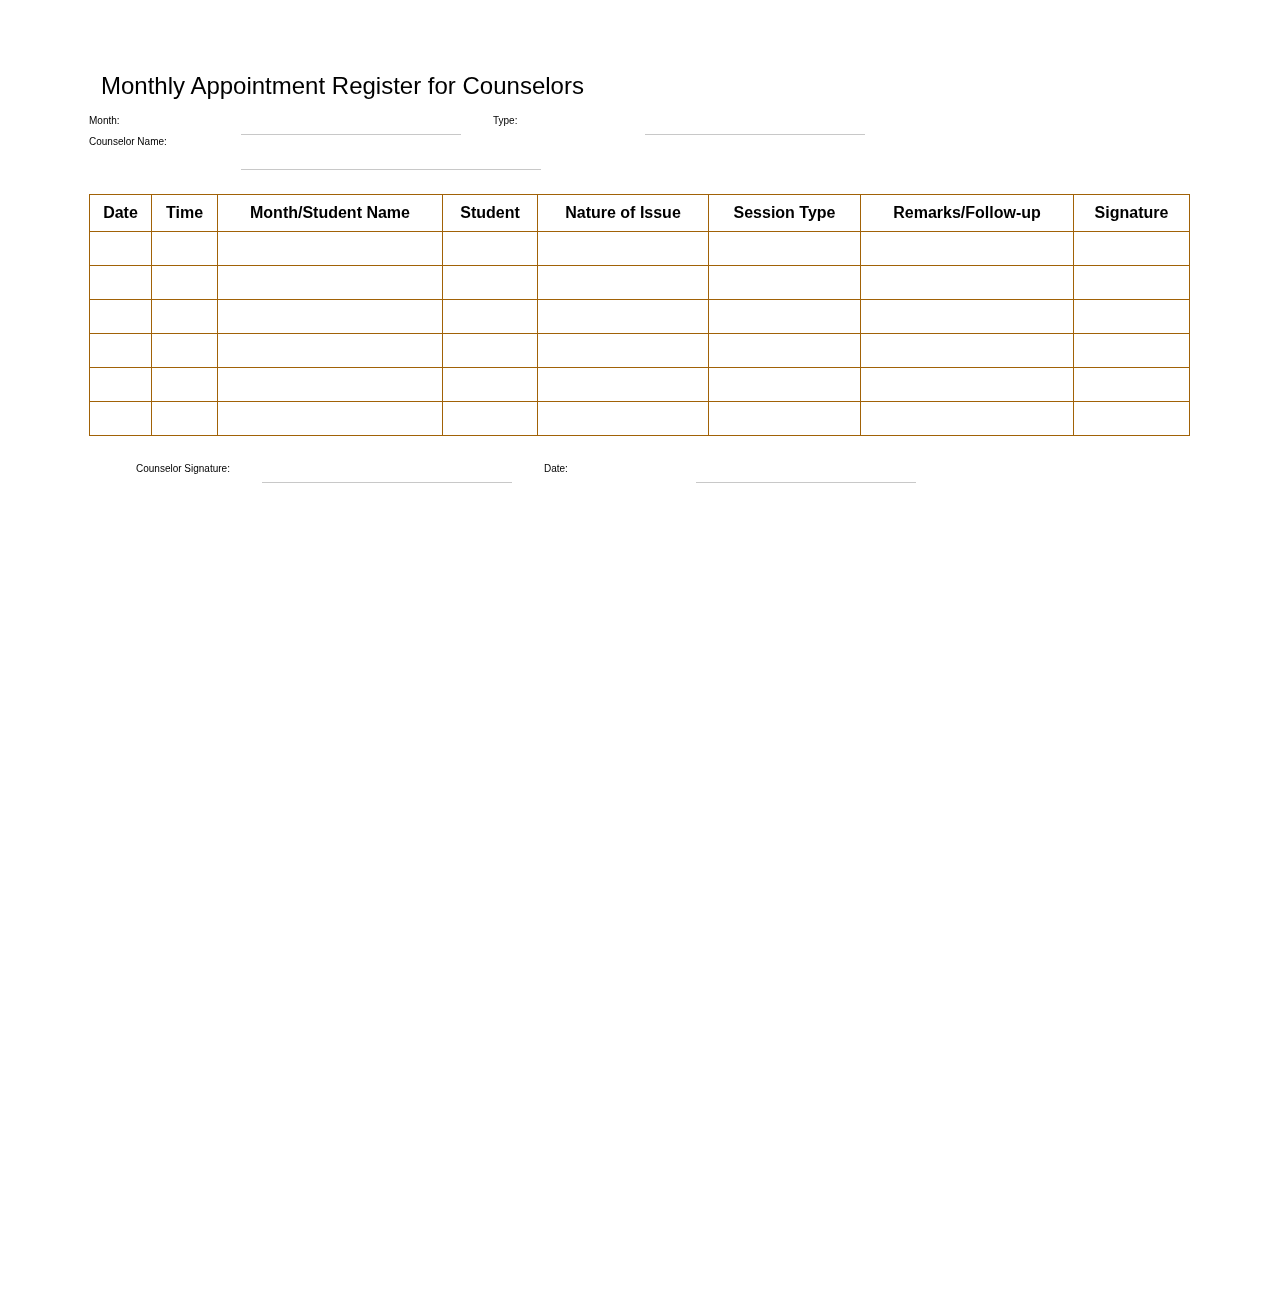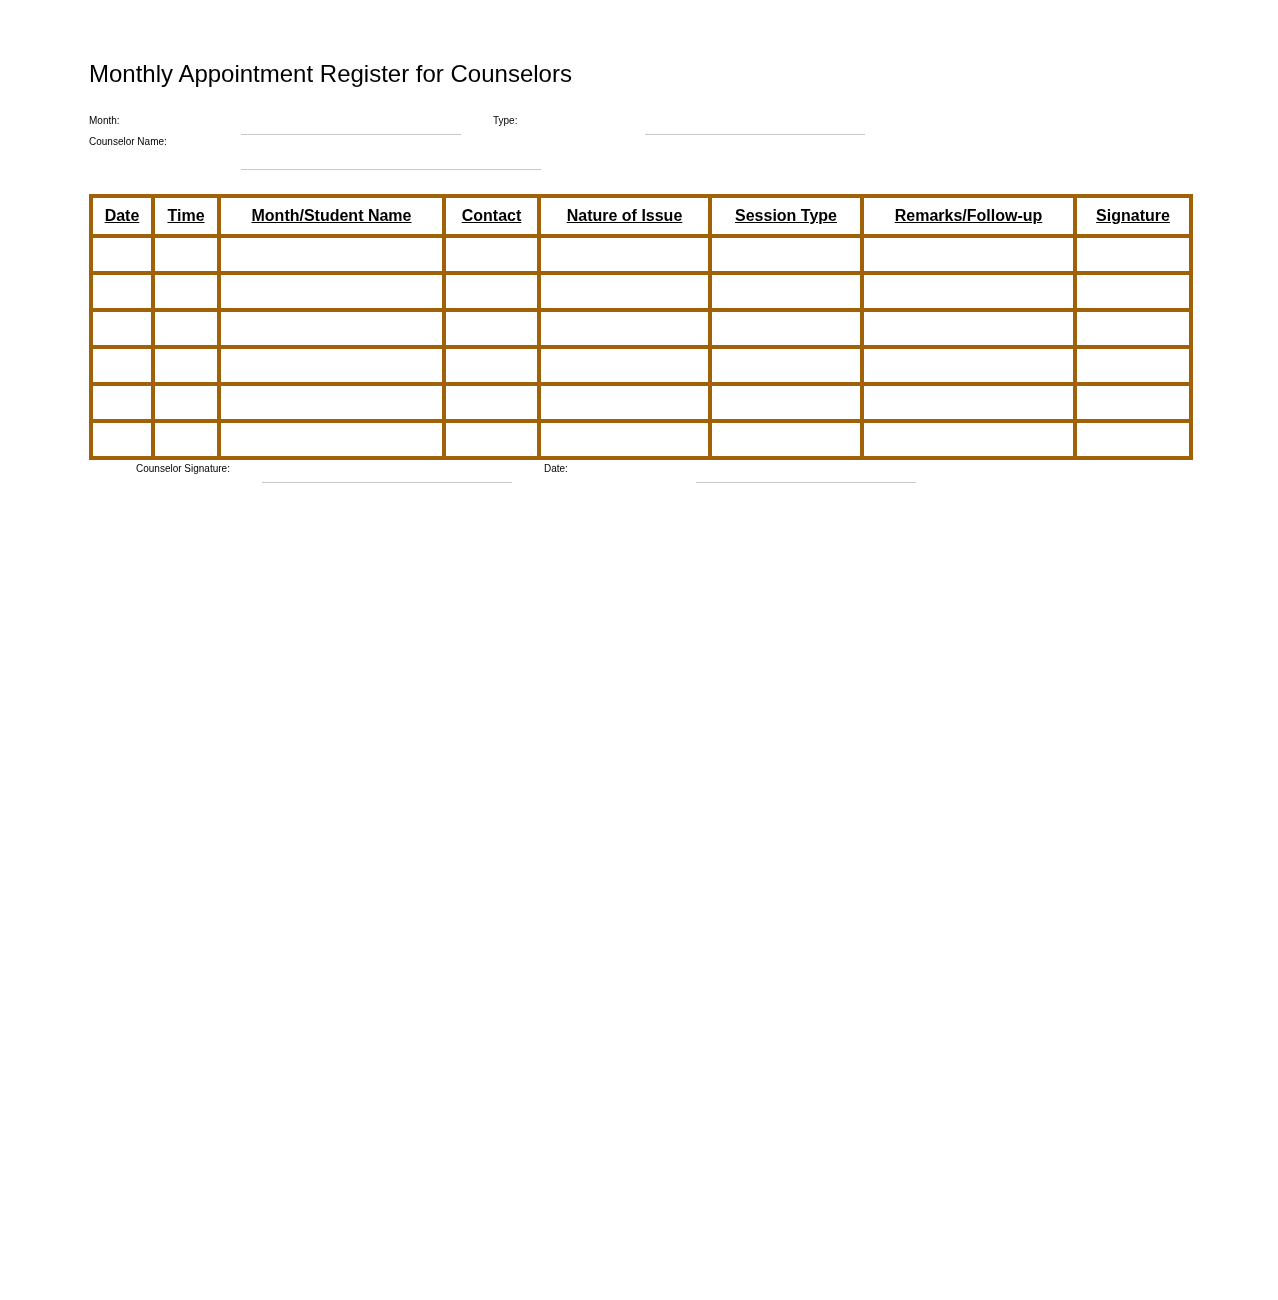--- a/index.html
+++ b/index.html
@@ -1,21 +1,21 @@
 <!DOCTYPE html>
 <html><head>
 <meta charset="utf-8">
 <style>
   html, body { margin: 0; padding: 0; background: #ffffff; }
   body { width: 1278px; height: 1300px; position: relative; font-family: "Liberation Sans", sans-serif; color: #000; }
-  .title { position: absolute; left: 89px; top: 59px; font-size: 24px; font-weight: normal; margin: 0; line-height: 30px; }
+  .title { position: absolute; left: 89px; top: 59px; font-size: 24px; font-weight: normal; margin: 12px; line-height: 30px; }
   .lbl { position: absolute; font-size: 10px; line-height: 18px; }
   .line { position: absolute; height: 0; border-bottom: 1px solid #c8c8c8; }
   table { position: absolute; left: 89px; top: 194px; width: 1100px; border-collapse: collapse; table-layout: fixed; }
-  th, td { border: 4px solid #a16207; padding: 0; text-decoration: underline; }
+  th, td { border: 1px solid #a16207; padding: 0; }
   th { height: 36px; font-size: 16px; font-weight: bold; text-align: center; }
   td { height: 33px; }
 </style>
 </head>
 <body>
 
 <h1 class="title">Monthly Appointment Register for Counselors</h1>
 
 <div class="lbl" style="left:89px; top:112px;">Month:</div>
 <div class="line" style="left:241px; top:134px; width:220px;"></div>
@@ -35,21 +35,21 @@
     <col style="width:171px">
       <col style="width:152px">
       <col style="width:213px">
       <col style="width:116px">
   </colgroup>
   <thead>
     <tr>
       <th>Date</th>
       <th>Time</th>
       <th>Month/Student Name</th>
-      <th>Contact</th>
+      <th>Student</th>
       <th>Nature of Issue</th>
       <th>Session Type</th>
       <th>Remarks/Follow-up</th>
       <th>Signature</th>
     </tr>
   </thead>
   <tbody>
     <tr>
       <td></td>
       <td></td>

